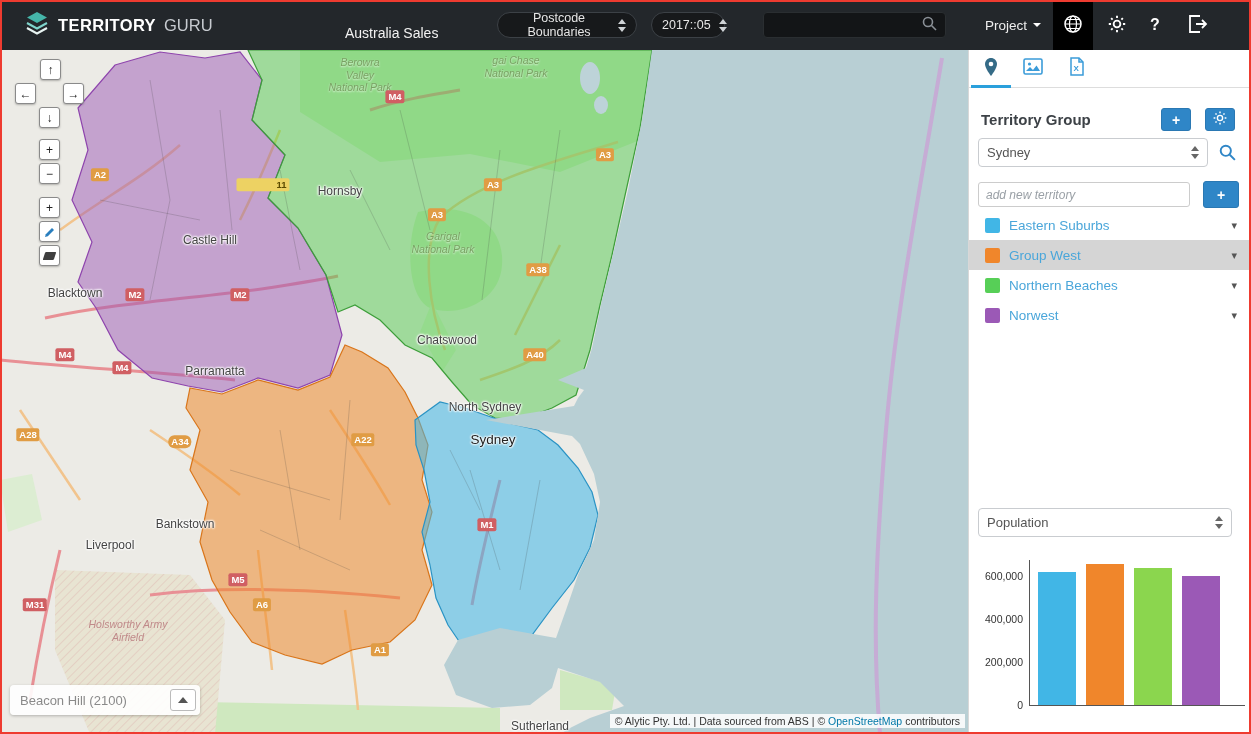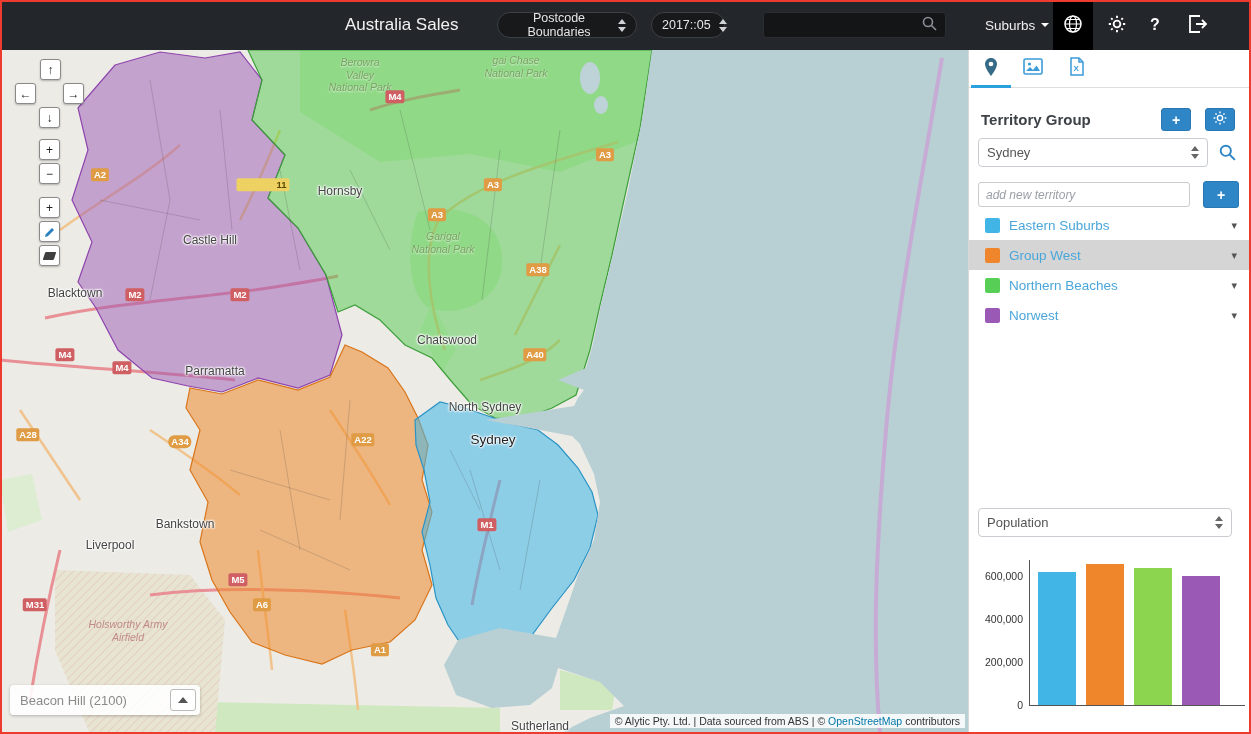--- a/index.html
+++ b/index.html
@@ -6,21 +6,21 @@
   html,body { width:1251px; height:734px; overflow:hidden; }
   body { font-family:"Liberation Sans", sans-serif; background:#fff; position:relative; }
 
   .red-frame { position:absolute; inset:0; border:2px solid #ee3b30; pointer-events:none; z-index:1000; }
 
   
   header { position:absolute; left:0; top:0; width:1251px; height:50px; background:#23272b; z-index:50; }
   .brand { position:absolute; left:24px; top:0; height:50px; display:flex; align-items:center; gap:8px; }
   .brand-t { font-size:16.5px; font-weight:bold; color:#fff; letter-spacing:.4px; }
   .brand-g { font-size:16.5px; font-weight:300; color:#c7cbd0; }
-  .workspace { position:absolute; left:345px; top:0; height:50px; display:flex; align-items:center; color:#f2f2f2; font-size:17px; }
+  .workspace { position:absolute; left:345px; top:8px; height:50px; display:flex; align-items:center; color:#f2f2f2; font-size:14px; }
   .pill { position:absolute; top:12px; height:26px; background:#17191b; border:1px solid #3c4146; border-radius:13px; color:#e6e6e6; font-size:12.5px; display:flex; align-items:center; justify-content:space-between; padding:0 10px; cursor:pointer; }
   .nsearch { position:absolute; left:763px; top:12px; width:183px; height:26px; background:#131517; border:1px solid #2a2e31; border-radius:4px; display:flex; align-items:center; padding:0 8px; }
   .nsearch input { flex:1; background:transparent; border:none; color:#ddd; outline:none; font-size:13px; min-width:0; }
   .project { position:absolute; left:985px; top:0; height:50px; display:flex; align-items:center; color:#eee; font-size:13.5px; gap:6px; cursor:pointer; }
   .caret-dn { width:0; height:0; border-left:4px solid transparent; border-right:4px solid transparent; border-top:4px solid #fff; }
   .iconbtn { position:absolute; top:0; width:40px; height:50px; background:transparent; border:none; display:flex; align-items:center; justify-content:center; cursor:pointer; }
   .iconbtn.active { background:#000; }
   .helpmark { color:#fff; font-size:16px; font-weight:bold; }
   .spin { display:flex; flex-direction:column; gap:3px; margin-left:8px; }
   .spin b { width:0; height:0; border-left:4px solid transparent; border-right:4px solid transparent; }
@@ -76,20 +76,31 @@
   #chart { position:absolute; left:0; top:495px; width:283px; height:175px; }
   .axis-y { position:absolute; left:60px; top:15px; width:1px; height:146px; background:#555; }
   .axis-x { position:absolute; left:60px; top:160px; width:216px; height:1px; background:#555; }
   .ytick { position:absolute; left:0; width:54px; text-align:right; font-size:10.5px; color:#333; transform:translateY(-50%); }
   .bar { position:absolute; width:38px; }
 </style>
 </head>
 <body>
 
 <header>
+  <div class="brand">
+    <span>
+      <svg width="26" height="24" viewBox="0 0 26 24">
+          <path d="M13 1l10 5.5L13 12 3 6.5z" fill="#45b5a9"></path>
+          <path d="M3 12l10 5.5L23 12" fill="none" stroke="#7fd4cb" stroke-width="2"></path>
+          <path d="M3 17l10 5.5L23 17" fill="none" stroke="#e8f4f2" stroke-width="2"></path>
+        </svg>
+    </span>
+    <span class="brand-t">TERRITORY</span>
+    <span class="brand-g">GURU</span>
+  </div>
   <div class="workspace">Australia Sales</div>
 
   <button class="pill" style="left:497px;width:140px">
     <span>Postcode Boundaries</span>
     <span class="spin light">
         <b class="u"></b>
         <b class="d"></b>
       </span>
   </button>
   <button class="pill" style="left:651px;width:74px">
@@ -104,21 +115,21 @@
     <input value="" style="">
     <span>
       <svg width="15" height="15" viewBox="0 0 15 15">
           <circle cx="6" cy="6" r="4.5" fill="none" stroke="#8a9097" stroke-width="1.6"></circle>
           <path d="M9.5 9.5L14 14" stroke="#8a9097" stroke-width="1.6"></path>
         </svg>
     </span>
   </div>
 
   <div class="project">
-    <span>Suburbs</span>
+    <span>Project</span>
     <i class="caret-dn"></i>
   </div>
 
   <button class="iconbtn active" style="left:1053px">
     <span>
       <svg width="20" height="20" viewBox="0 0 20 20">
           <circle cx="10" cy="10" r="8" fill="none" stroke="#fff" stroke-width="1.5"></circle>
           <ellipse cx="10" cy="10" rx="3.5" ry="8" fill="none" stroke="#fff" stroke-width="1.2"></ellipse>
           <path d="M2 10h16M3.5 5.5h13M3.5 14.5h13" stroke="#fff" stroke-width="1.2" fill="none"></path>
         </svg>

